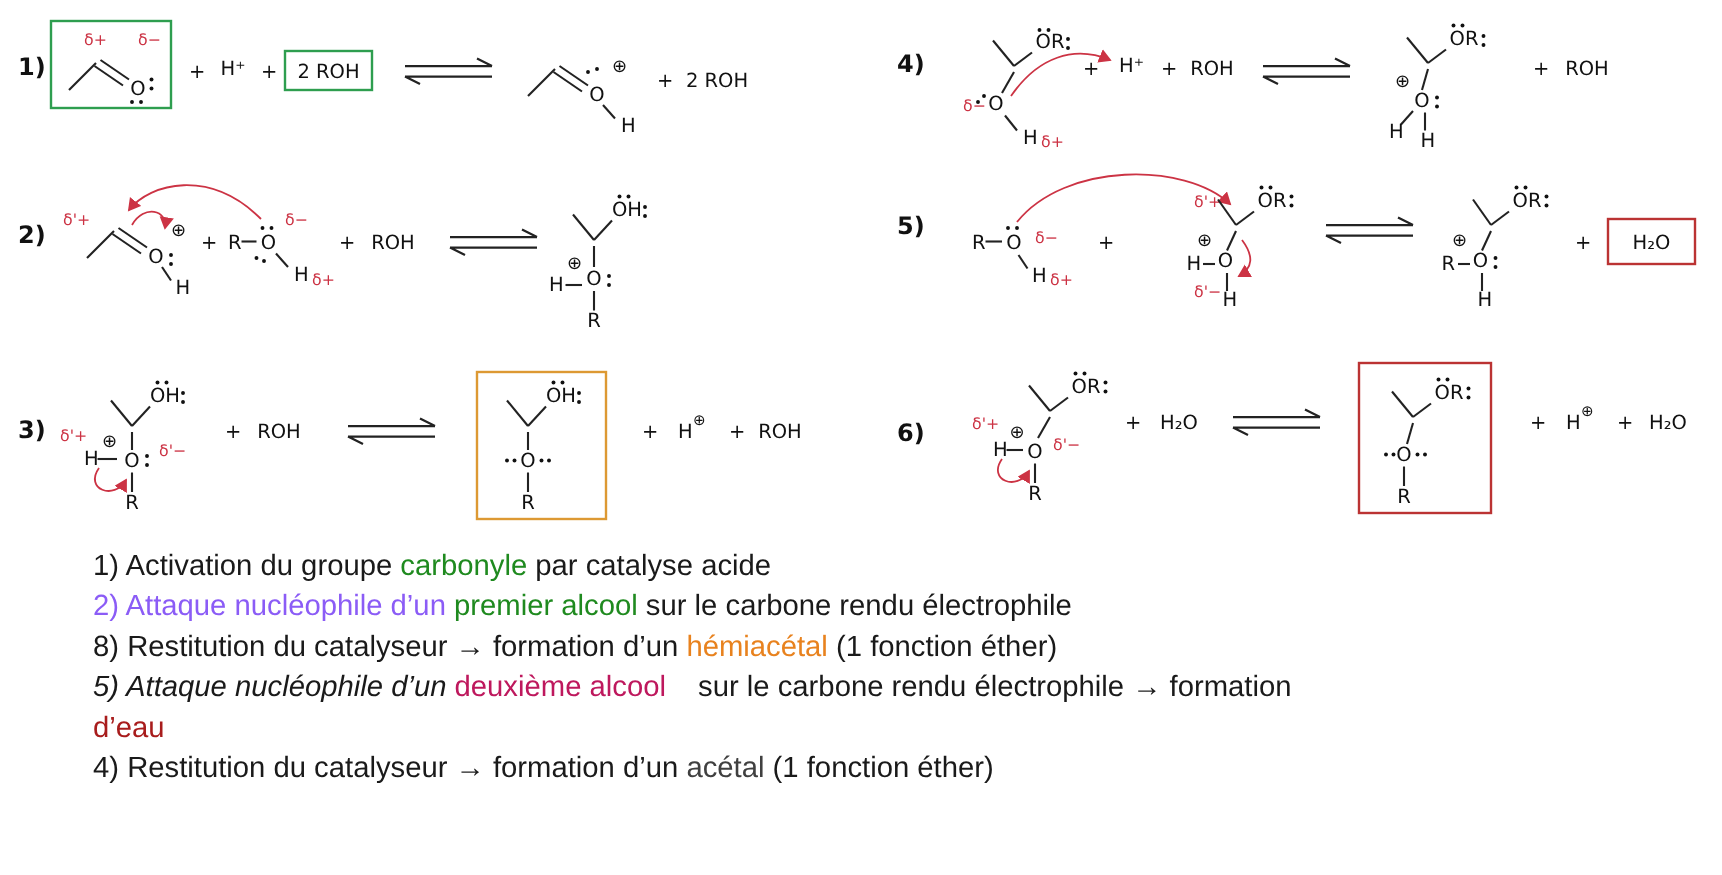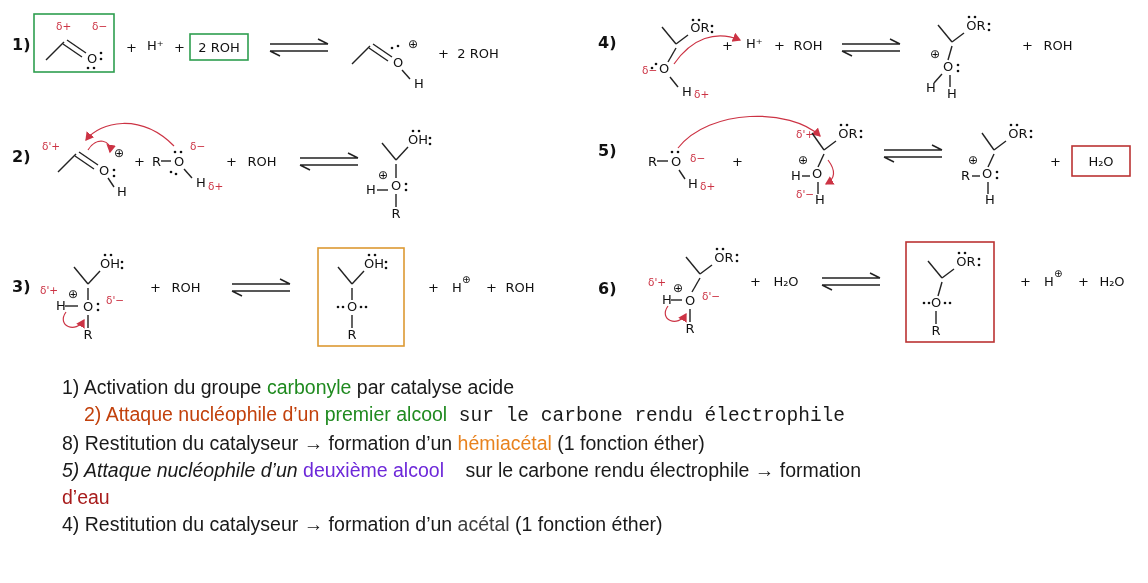--- a/index.html
+++ b/index.html
@@ -17,21 +17,21 @@
   .supch   { font-size:10px; fill:#111; }
   .delta   { font-size:10.5px; fill:var(--red,#cc3344); }
   .bond    { stroke:#222; stroke-width:1.4; fill:none; }
   .lp circle { fill:#111; }
   .curly   { fill:none; stroke:var(--red,#cc3344); stroke-width:1.2; }
   .eq path { stroke:#222; stroke-width:1.5; fill:none; }
   .box-green  { fill:none; stroke:var(--green_box,#2e9e4f); stroke-width:1.6; }
   .box-orange { fill:none; stroke:var(--orange_box,#dd9933); stroke-width:1.6; }
   .box-red    { fill:none; stroke:var(--red_box,#bb3333); stroke-width:1.6; }
   .exp {
-    position:absolute; left:62px; top:374px; width:1052px;
+    position:absolute; left:62px; top:364px; width:1052px;
     font-size:19.5px; line-height:27px; color:#111;
   }
   .exp-line { white-space:normal; }
 </style>
 </head>
 <body>
 
 <div class="page">
 
 <svg class="mech" width="1148" height="362" viewBox="0 0 1148 362">
@@ -394,26 +394,26 @@
     <text class="formula" x="1078" y="286">+</text>
     <text class="formula" x="1112" y="286" text-anchor="middle">H₂O</text>
   </g>
 </svg>
 
 <div class="exp">
   <div class="exp-line">
     <span style="color: rgb(26, 26, 26);">1) Activation du groupe </span><span style="color: rgb(31, 138, 31);">carbonyle</span><span style="color: rgb(26, 26, 26);"> par catalyse acide</span>
   </div>
   <div class="exp-line">
-    <span style="color: #c2410c; margin-left: 22px;">2) Attaque nucléophile d’un </span><span style="color: rgb(31, 138, 31); text-align: center;">premier alcool</span><span style="color: rgb(26, 26, 26); font-family: Liberation Mono, monospace;"> sur le carbone rendu électrophile</span>
+    <span style="color: #8b5cf6;">2) Attaque nucléophile d’un </span><span style="color: rgb(31, 138, 31); text-align: center;">premier alcool</span><span style="color: rgb(26, 26, 26);"> sur le carbone rendu électrophile</span>
   </div>
   <div class="exp-line">
     <span style="color: rgb(26, 26, 26);">8) Restitution du catalyseur → formation d’un </span><span style="color: rgb(232, 130, 30);">hémiacétal</span><span style="color: rgb(26, 26, 26);"> (1 fonction éther)</span>
   </div>
   <div class="exp-line">
-    <span style="color: rgb(26, 26, 26); font-style: italic;">5) Attaque nucléophile d’un </span><span style="color: #6d28d9;">deuxième alcool</span><span style="color: rgb(26, 26, 26); padding-left: 16px;"> sur le carbone rendu électrophile → formation</span><br><span style="color: rgb(168, 28, 28);">d’eau</span>
+    <span style="color: rgb(26, 26, 26); font-style: italic;">5) Attaque nucléophile d’un </span><span style="color: #be185d;">deuxième alcool</span><span style="color: rgb(26, 26, 26); padding-left: 16px;"> sur le carbone rendu électrophile → formation</span><br><span style="color: rgb(168, 28, 28);">d’eau</span>
   </div>
   <div class="exp-line">
     <span style="color: rgb(26, 26, 26);">4) Restitution du catalyseur → formation d’un </span><span style="color: #404040;">acétal</span><span style="color: rgb(26, 26, 26);"> (1 fonction éther)</span>
   </div>
 </div>
 
 </div>
 
 </body></html>

